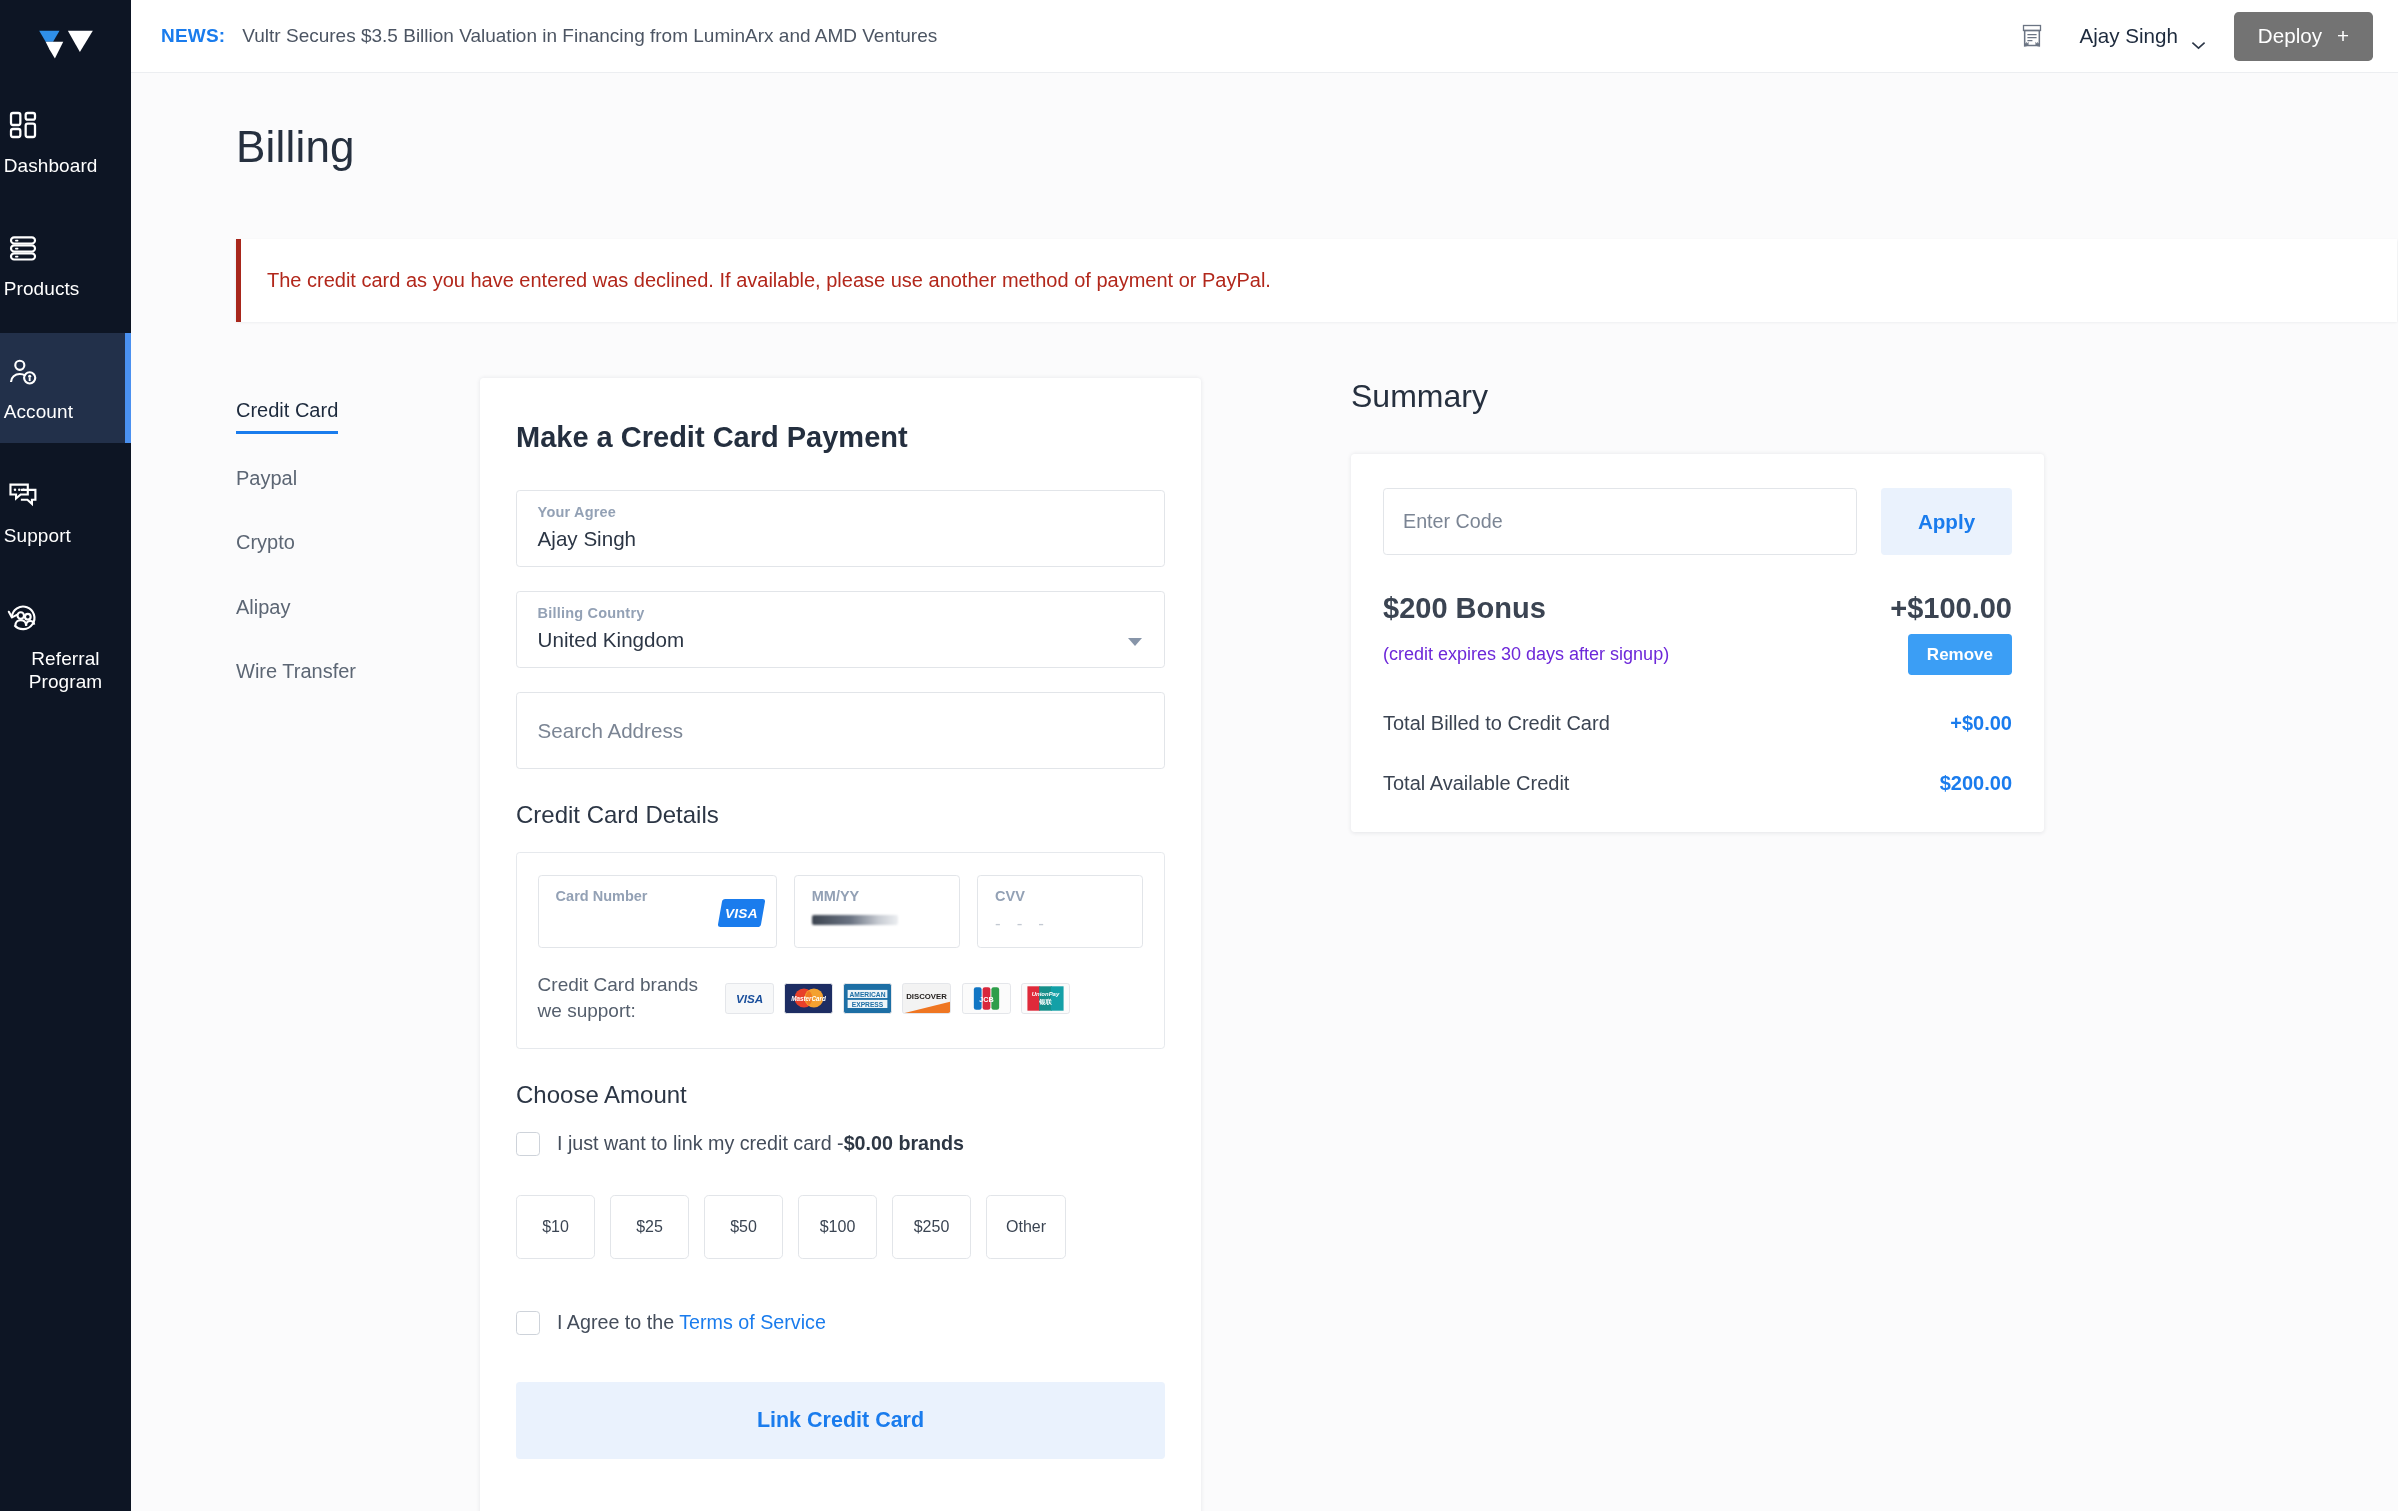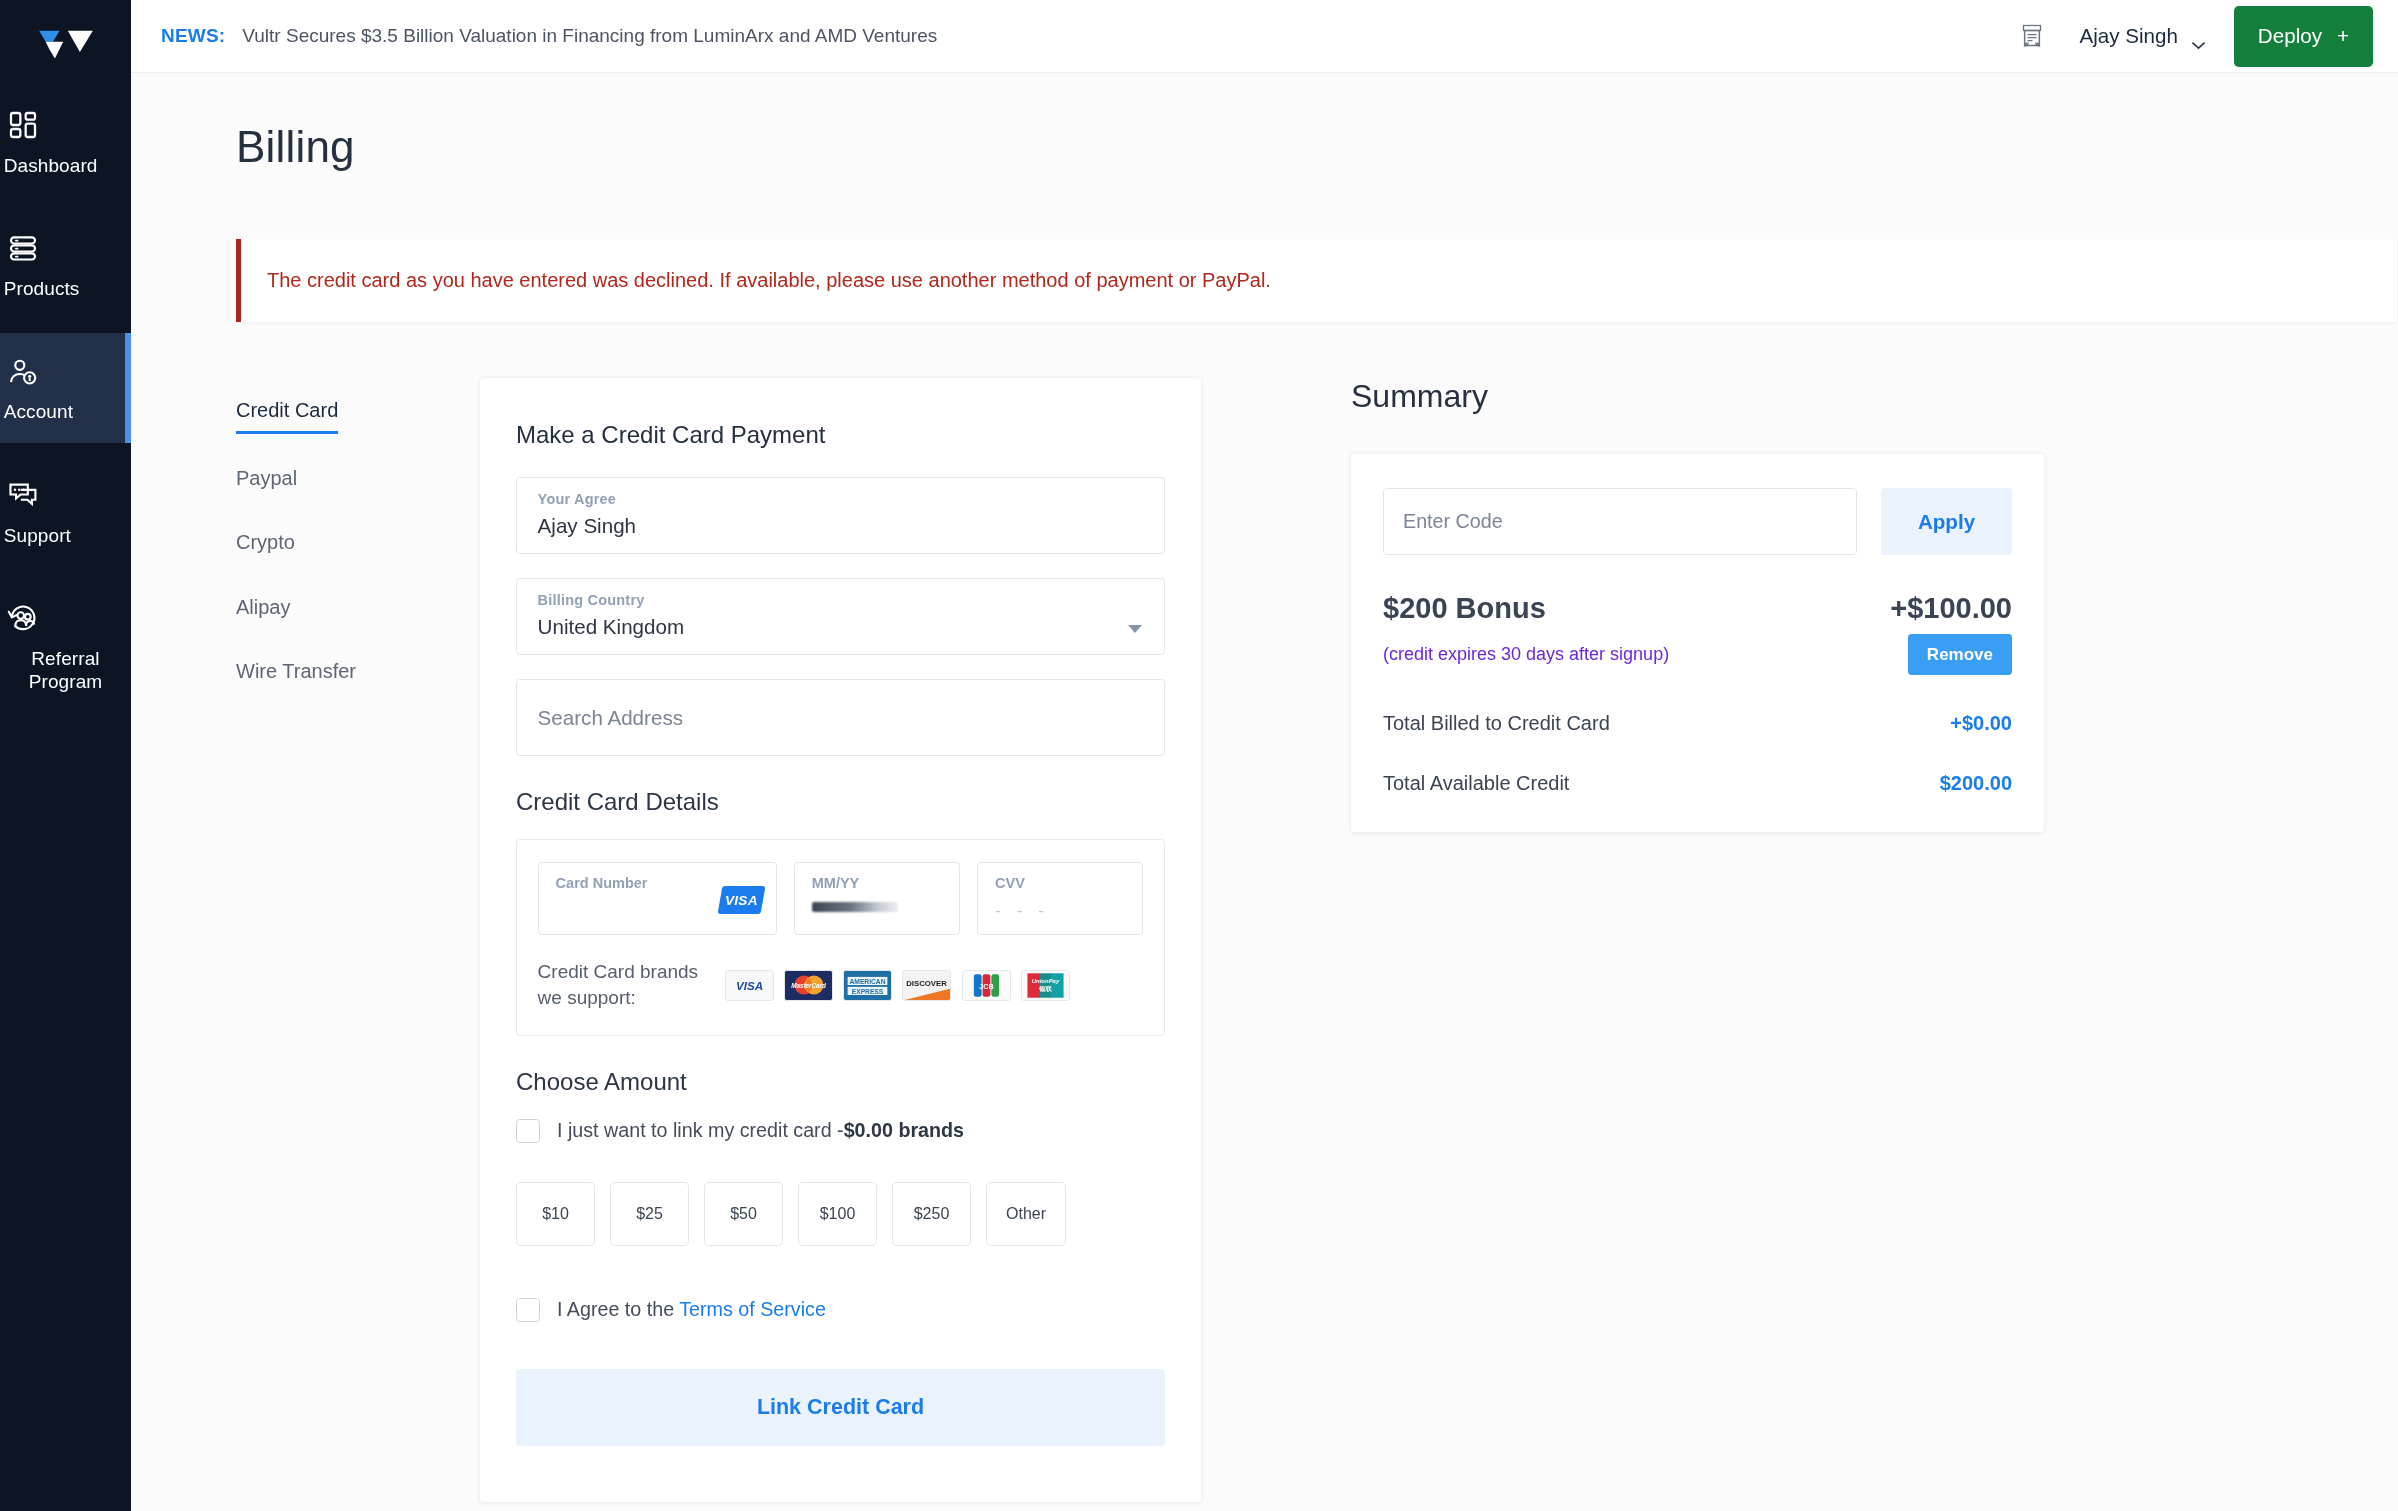--- a/index.html
+++ b/index.html
@@ -50,22 +50,22 @@
   .news-tag { color: #1a7ced; font-weight: bold; font-size: 19px; letter-spacing: 0.2px; }
   .news-text { color: #4c5563; font-size: 19px; margin-left: 17px; }
   .topbar-right { margin-left: auto; display: flex; align-items: center; gap: 0; }
   .tb-icon { width: 43px; height: 43px; display:flex; align-items:center; justify-content:center; cursor:pointer; margin-right: 26px;}
   .user-menu {
     display: flex; align-items: center; gap: 13px; cursor: pointer;
     color: #1d2a3d; font-size: 20.6px; margin-right: 28px;
   }
   .chev { width: 15px; height: 9.4px; }
   .deploy-btn {
-    background: #15803d; color: #fff; border: none; border-radius: 4.7px;
-    height: 61px; padding: 0 24px; font-size: 20.6px; font-family: inherit;
+    background: #737373; color: #fff; border: none; border-radius: 4.7px;
+    height: 49px; padding: 0 24px; font-size: 20.6px; font-family: inherit;
     cursor: pointer; display: flex; align-items: center; gap: 15px;
   }
 
   .page-head { padding: 49px 0 0 105px; background: #fbfbfc; }
   .page-title { font-size: 44px; font-weight: 400; color: #26303f; letter-spacing: 0.2px; }
 
   .content-scroll { flex: 1; overflow: hidden; background: #fbfbfc; padding-top: 67px; }
 
   .alert {
     margin: 0 0 0 105px; width: 2161px; background: #ffffff;
@@ -83,21 +83,21 @@
   }
   .tab-row { display: block; }
   .tab-item.active { color: #1d2a3d; border-bottom: 3.7px solid #1a7ced; padding-bottom: 9.4px; }
 
   .col-form { width: 721px; min-width: 721px; }
   .card {
     background: #fff; border-radius: 3.7px;
     box-shadow: 0 0.9px 4.7px rgba(25,35,60,.10);
     padding: 43px 36px 56px 36px;
   }
-  .card-title { font-size: 24px; color: #242f3f; font-weight: 400; margin-bottom: 28px; }
+  .card-title { font-size: 29px; color: #242f3f; font-weight: 700; margin-bottom: 36px; }
 
   .field {
     border: 0.9px solid #e2e5e9; border-radius: 3.7px; background: #fff;
     height: 77px; padding: 13px 19px 0 20.6px; margin-bottom: 24px; position: relative;
   }
   .field-label { font-size: 14.5px; color: #93a1b5; font-weight: bold; letter-spacing: 0.2px; }
   .field-value { font-size: 20.6px; color: #2c3645; margin-top: 6.6px; }
   .field.plain { display: flex; align-items: center; padding-top: 0; }
   .field-placeholder { font-size: 20.6px; color: #7b8594; }
   .sel-arrow { position: absolute; right: 20.6px; top: 41px; }

